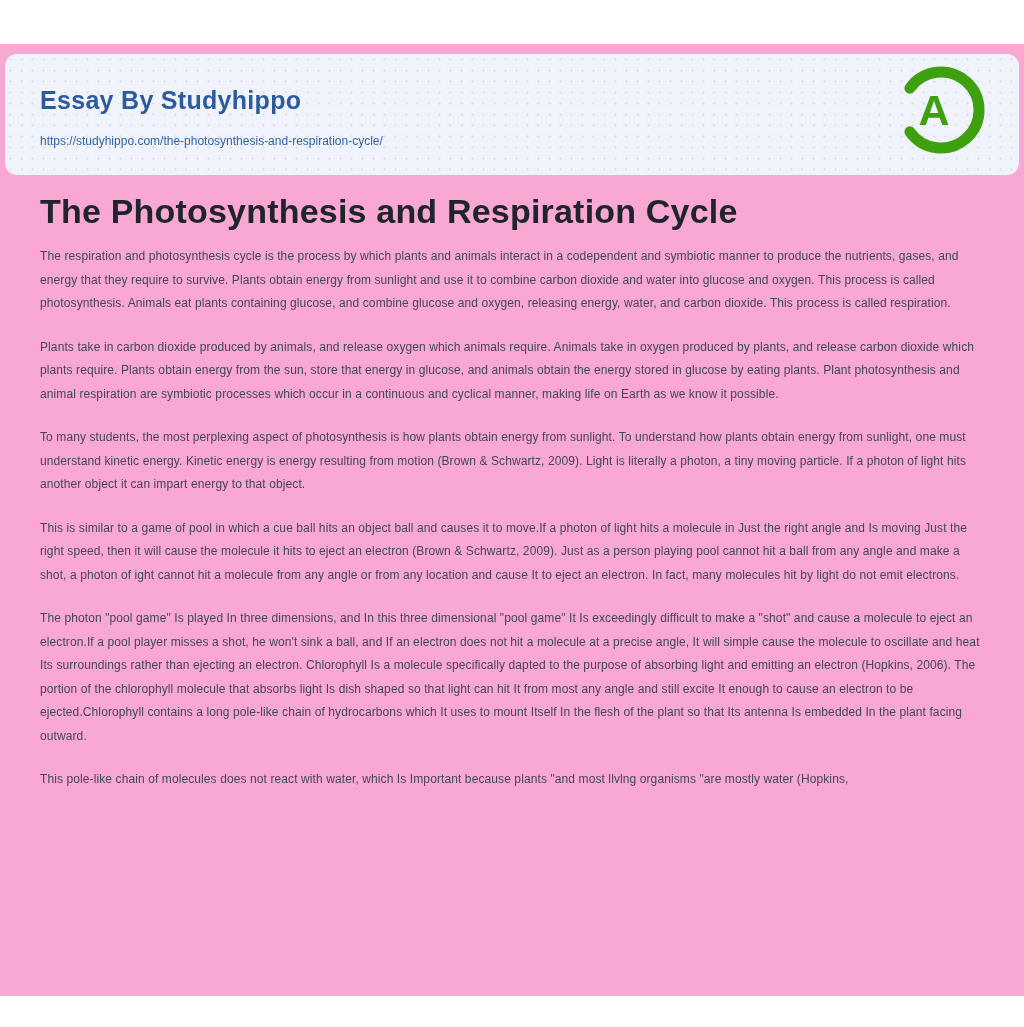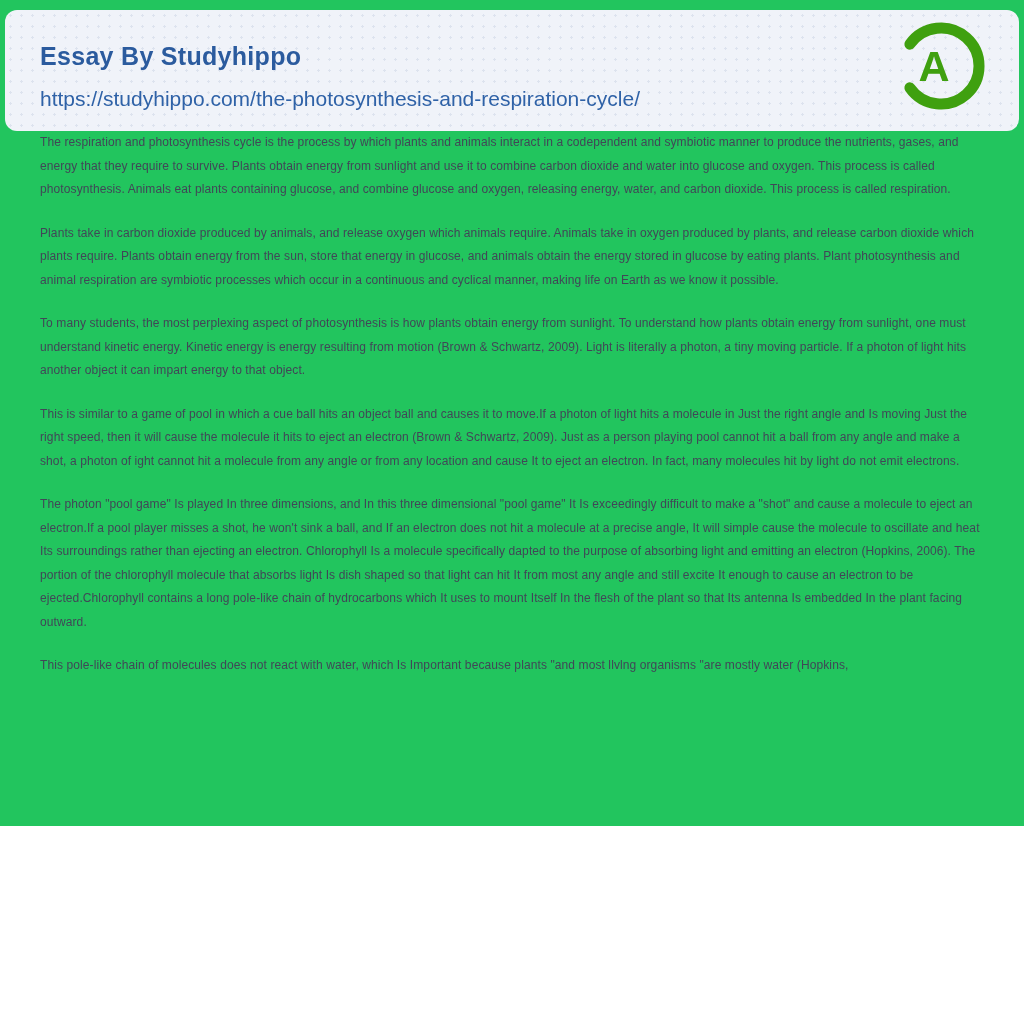--- a/index.html
+++ b/index.html
@@ -4,23 +4,24 @@
 <style>
   html, body {
     margin: 0;
     padding: 0;
     background: #ffffff;
     font-family: "Liberation Sans", sans-serif;
   }
   .page {
     position: relative;
     width: 1024px;
-    height: 826px;
-    background: #22c55e;
+    height: 952px;
+    background: #f9a8d4;
     overflow: hidden;
+    margin-top: 44px;
   }
   .header-banner {
     position: relative;
     margin: 10px 5px 0 5px;
     height: 121px;
     background-color: #f0f3f9;
     background-image: radial-gradient(circle, #dde3ee 1px, transparent 1.3px);
     background-size: 11px 11px;
     border-radius: 12px;
   }
@@ -30,21 +31,21 @@
     top: 32px;
   }
   .byline {
     font-size: 25px;
     font-weight: bold;
     color: #2b5b9e;
     letter-spacing: 0.3px;
     margin: 0 0 16px 0;
   }
   .source-url {
-    font-size: 21px;
+    font-size: 12px;
     font-weight: 500;
     color: #2f62a7;
     text-decoration: none;
     display: inline-block;
   }
   .logo {
     position: absolute;
     top: 8px;
     right: 30px;
     width: 96px;
@@ -80,20 +81,21 @@
       <a class="source-url">https://studyhippo.com/the-photosynthesis-and-respiration-cycle/</a>
     </div>
 
     <svg class="logo" viewBox="0 0 96 96" aria-hidden="true">
       <path d="M 16.9 26.2 A 38 38 0 1 1 16.9 69.8" fill="none" stroke="#3fa00f" stroke-width="11" stroke-linecap="round"></path>
       <text x="41" y="63" text-anchor="middle" font-family="Liberation Sans, sans-serif" font-size="43" font-weight="bold" fill="#3fa00f">A</text>
     </svg>
   </div>
 
   <div class="content">
+    <h1 class="article-title">The Photosynthesis and Respiration Cycle</h1>
 
     <p class="article-paragraph">The respiration and photosynthesis cycle is the process by which plants and animals interact in a codependent and symbiotic manner to produce the nutrients, gases, and energy that they require to survive. Plants obtain energy from sunlight and use it to combine carbon dioxide and water into glucose and oxygen. This process is called photosynthesis. Animals eat plants containing glucose, and combine glucose and oxygen, releasing energy, water, and carbon dioxide. This process is called respiration.</p>
     <p class="article-paragraph">Plants take in carbon dioxide produced by animals, and release oxygen which animals require. Animals take in oxygen produced by plants, and release carbon dioxide which plants require. Plants obtain energy from the sun, store that energy in glucose, and animals obtain the energy stored in glucose by eating plants. Plant photosynthesis and animal respiration are symbiotic processes which occur in a continuous and cyclical manner, making life on Earth as we know it possible.</p>
     <p class="article-paragraph">To many students, the most perplexing aspect of photosynthesis is how plants obtain energy from sunlight. To understand how plants obtain energy from sunlight, one must understand kinetic energy. Kinetic energy is energy resulting from motion (Brown &amp; Schwartz, 2009). Light is literally a photon, a tiny moving particle. If a photon of light hits another object it can impart energy to that object.</p>
     <p class="article-paragraph">This is similar to a game of pool in which a cue ball hits an object ball and causes it to move.If a photon of light hits a molecule in Just the right angle and Is moving Just the right speed, then it will cause the molecule it hits to eject an electron (Brown &amp; Schwartz, 2009). Just as a person playing pool cannot hit a ball from any angle and make a shot, a photon of ight cannot hit a molecule from any angle or from any location and cause It to eject an electron. In fact, many molecules hit by light do not emit electrons.</p>
     <p class="article-paragraph">The photon "pool game" Is played In three dimensions, and In this three dimensional "pool game" It Is exceedingly difficult to make a "shot" and cause a molecule to eject an electron.If a pool player misses a shot, he won't sink a ball, and If an electron does not hit a molecule at a precise angle, It will simple cause the molecule to oscillate and heat Its surroundings rather than ejecting an electron. Chlorophyll Is a molecule specifically dapted to the purpose of absorbing light and emitting an electron (Hopkins, 2006). The portion of the chlorophyll molecule that absorbs light Is dish shaped so that light can hit It from most any angle and still excite It enough to cause an electron to be ejected.Chlorophyll contains a long pole-like chain of hydrocarbons which It uses to mount Itself In the flesh of the plant so that Its antenna Is embedded In the plant facing outward.</p>
     <p class="article-paragraph">This pole-like chain of molecules does not react with water, which Is Important because plants "and most llvlng organisms "are mostly water (Hopkins,</p>
   </div>
 
 </div>

